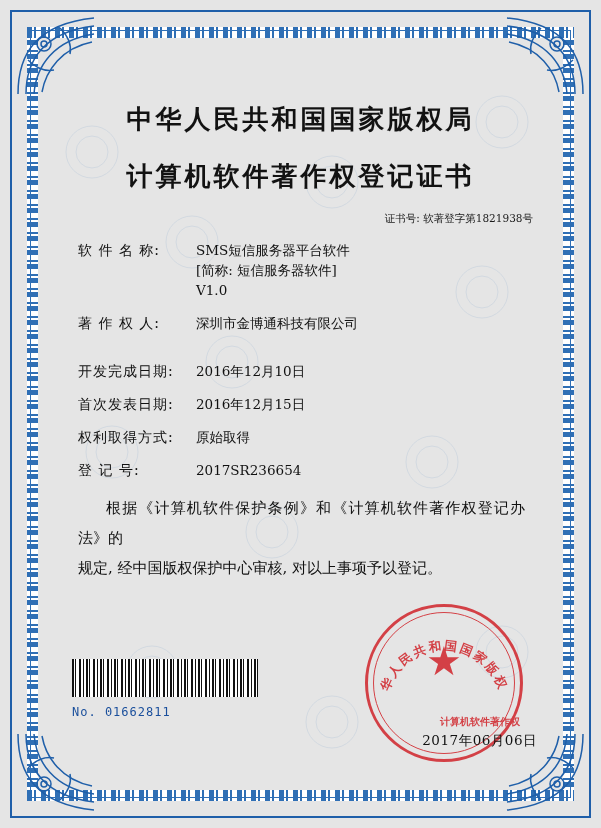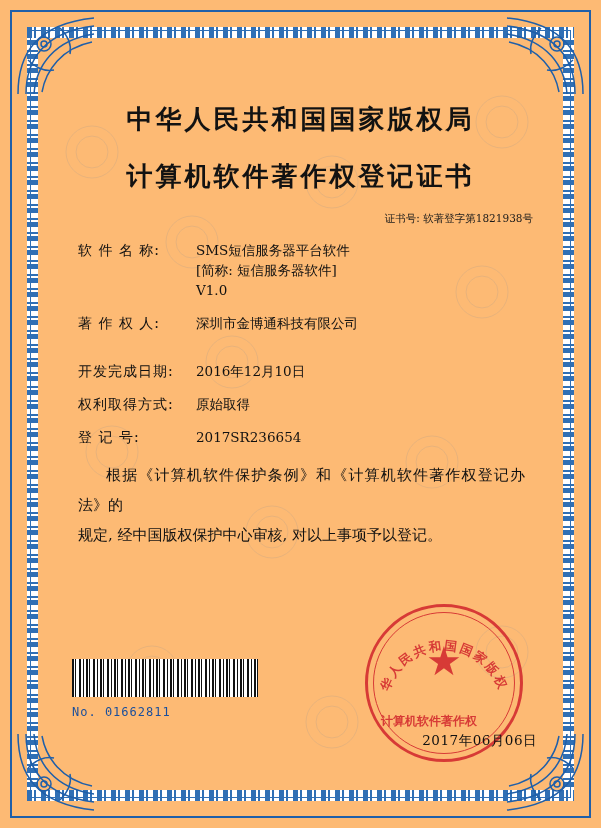--- a/index.html
+++ b/index.html
@@ -10,21 +10,21 @@
   body {
     width: 601px;
     height: 828px;
     font-family: "Liberation Sans", sans-serif;
     overflow: hidden;
   }
   #cert {
     position: relative;
     width: 601px;
     height: 828px;
-    background: #fdba74;
+    background: #e5e5e5;
     box-sizing: border-box;
     overflow: hidden;
   }
 
   
   .frame-outer {
     position: absolute;
     left: 10px; top: 10px;
     right: 10px; bottom: 10px;
     border: 2px solid #1f5fa9;
@@ -193,23 +193,23 @@
   .seal .arc-text text {
     fill: #d1262c;
     font-family: "DejaVu Serif", "Liberation Serif", serif;
     font-size: 12.5px;
     font-weight: bold;
     letter-spacing: 2.4px;
   }
   .seal .bottom-lines {
     position: absolute;
     left: 13px; right: 0; bottom: 30px;
-    text-align: left;
-    font-family: "DejaVu Serif", "Liberation Serif", serif;
-    font-size: 12px;
+    text-align: right;
+    font-family: "DejaVu Serif", "Liberation Serif", serif;
+    font-size: 10px;
     line-height: 15px;
     font-weight: bold;
   }
 
   .issue-date {
     position: absolute;
     right: 64px;
     bottom: 78px;
     font-family: "DejaVu Serif", "Liberation Serif", serif;
     font-size: 13.5px;
@@ -339,20 +339,26 @@
         </div>
       </div>
 
       <div class="row gap-top">
         <div class="label">开发完成日期:</div>
         <div class="value">
           <span class="vline">2016年12月10日</span>
         </div>
       </div>
 
+      <div class="row">
+        <div class="label">首次发表日期:</div>
+        <div class="value">
+          <span class="vline">2016年12月15日</span>
+        </div>
+      </div>
 
       <div class="row">
         <div class="label">权利取得方式:</div>
         <div class="value">
           <span class="vline">原始取得</span>
         </div>
       </div>
 
 
       <div class="row">

